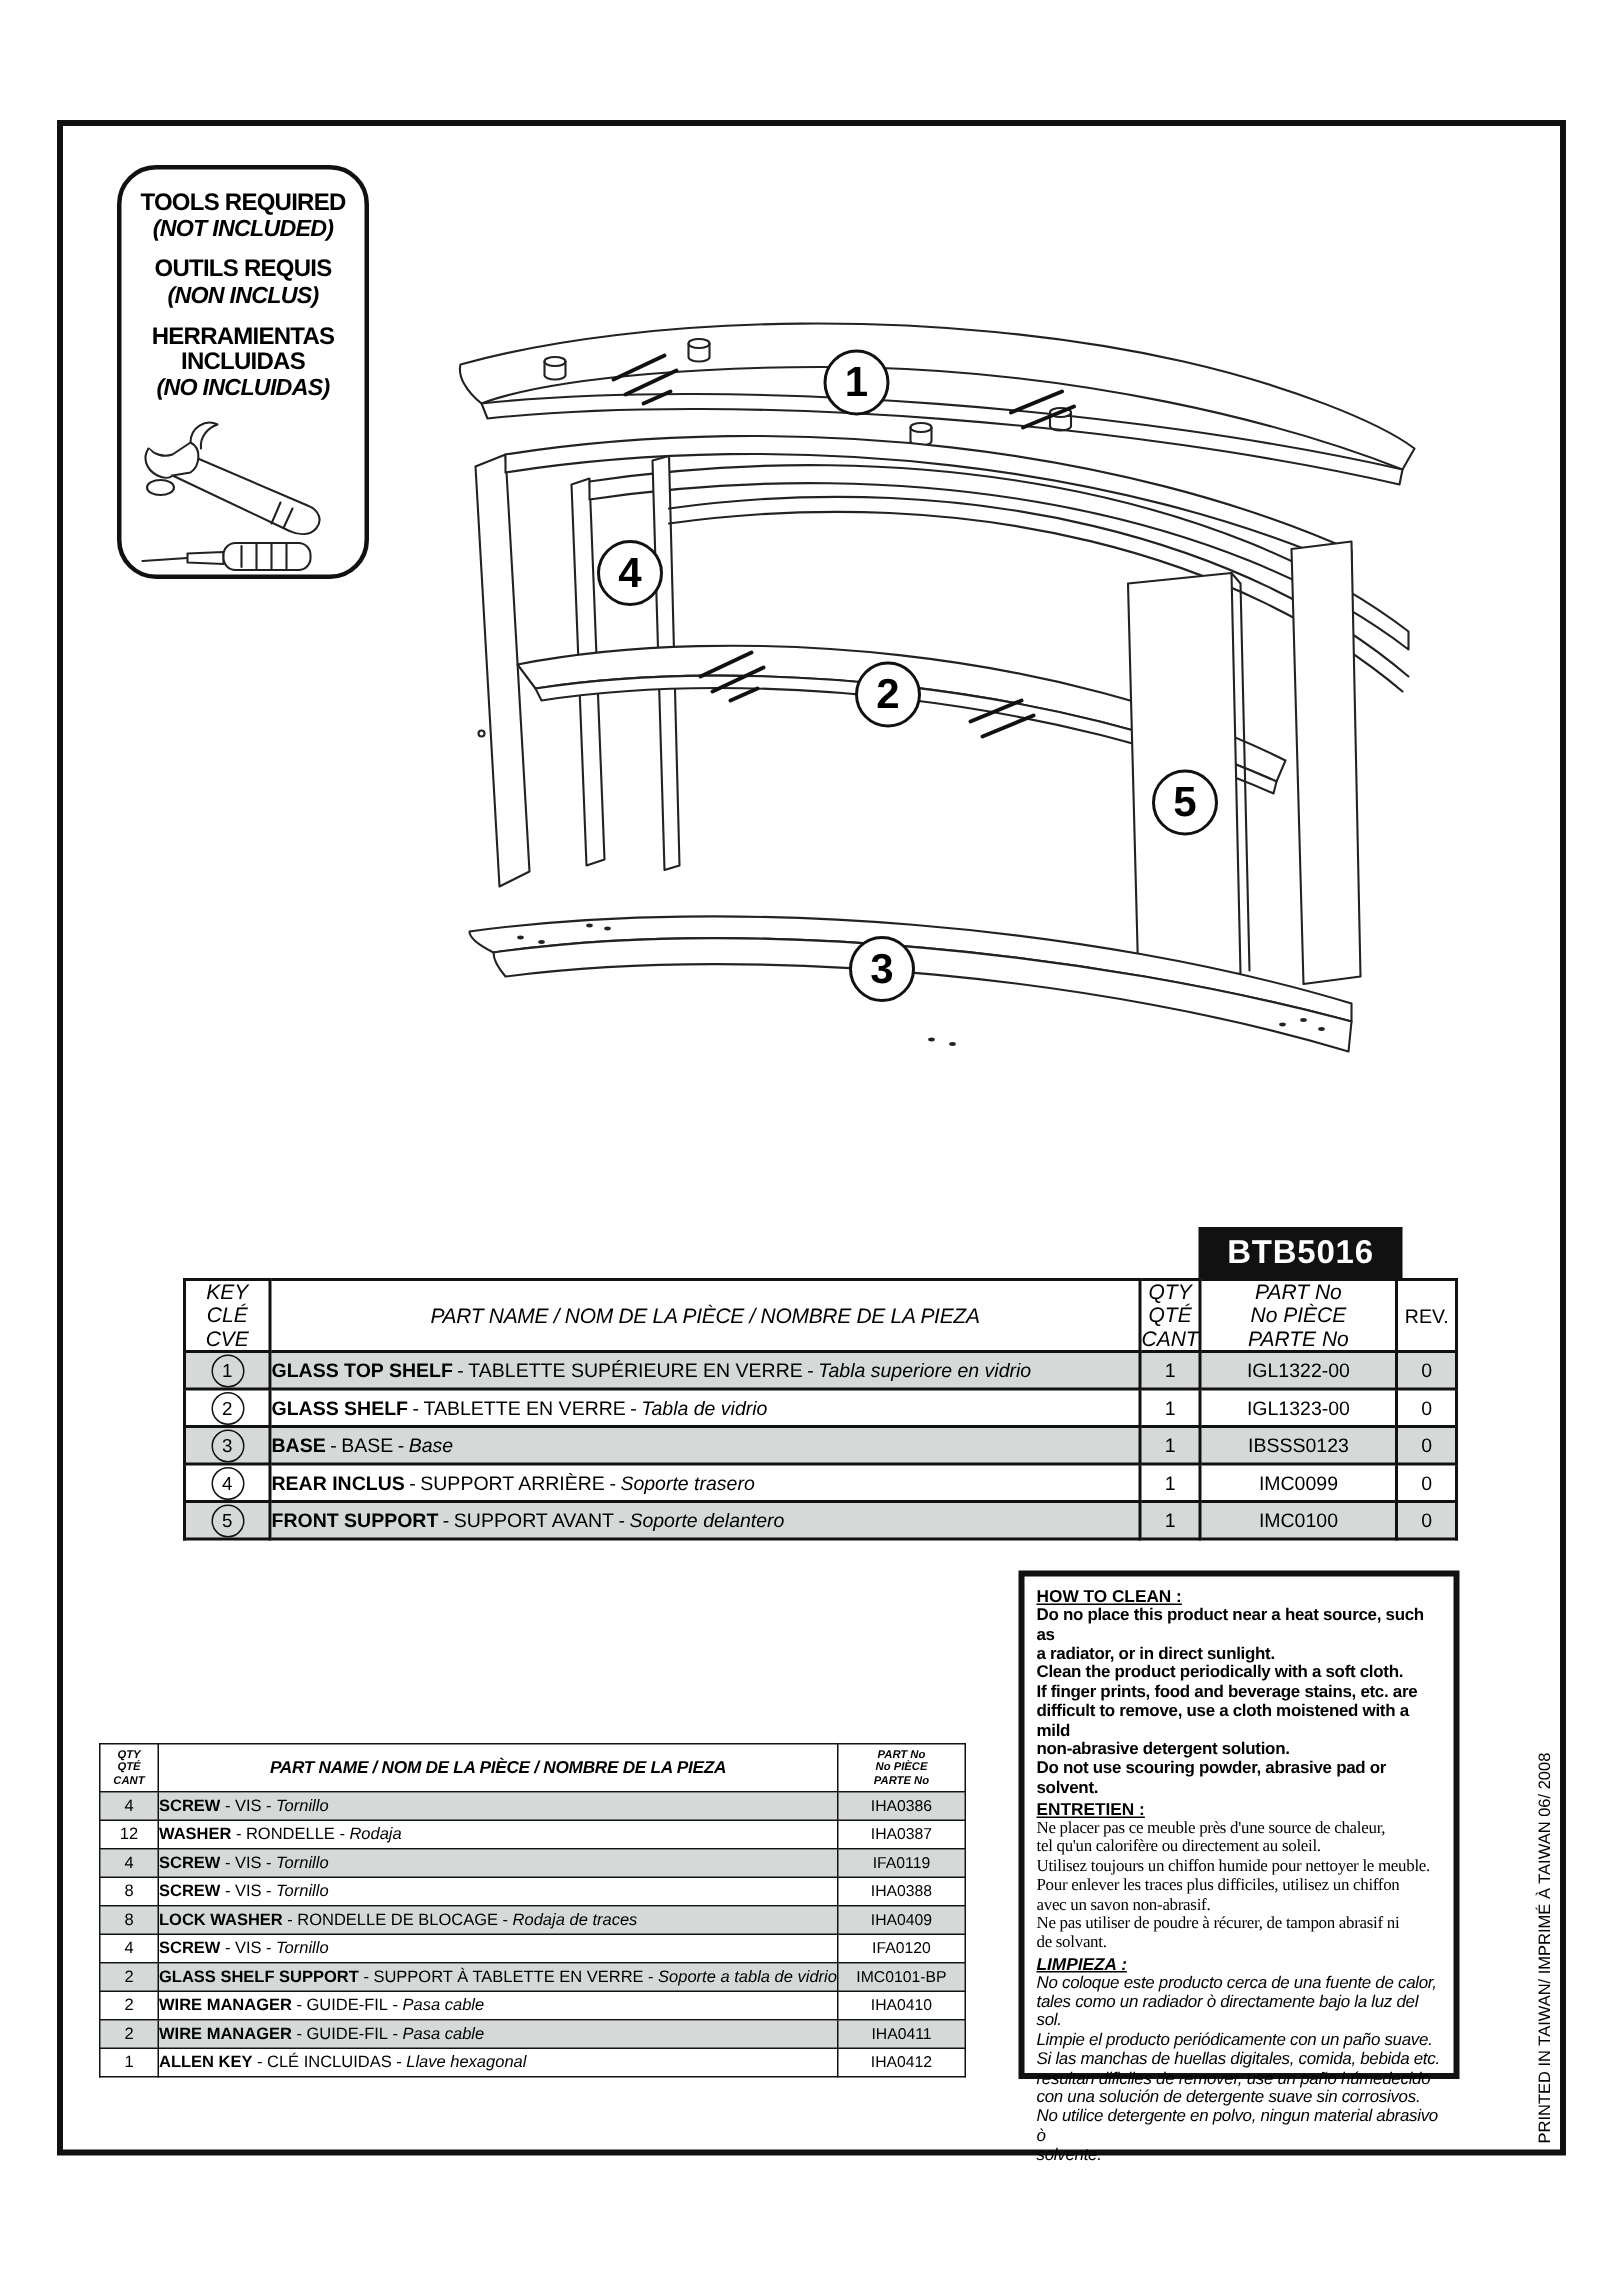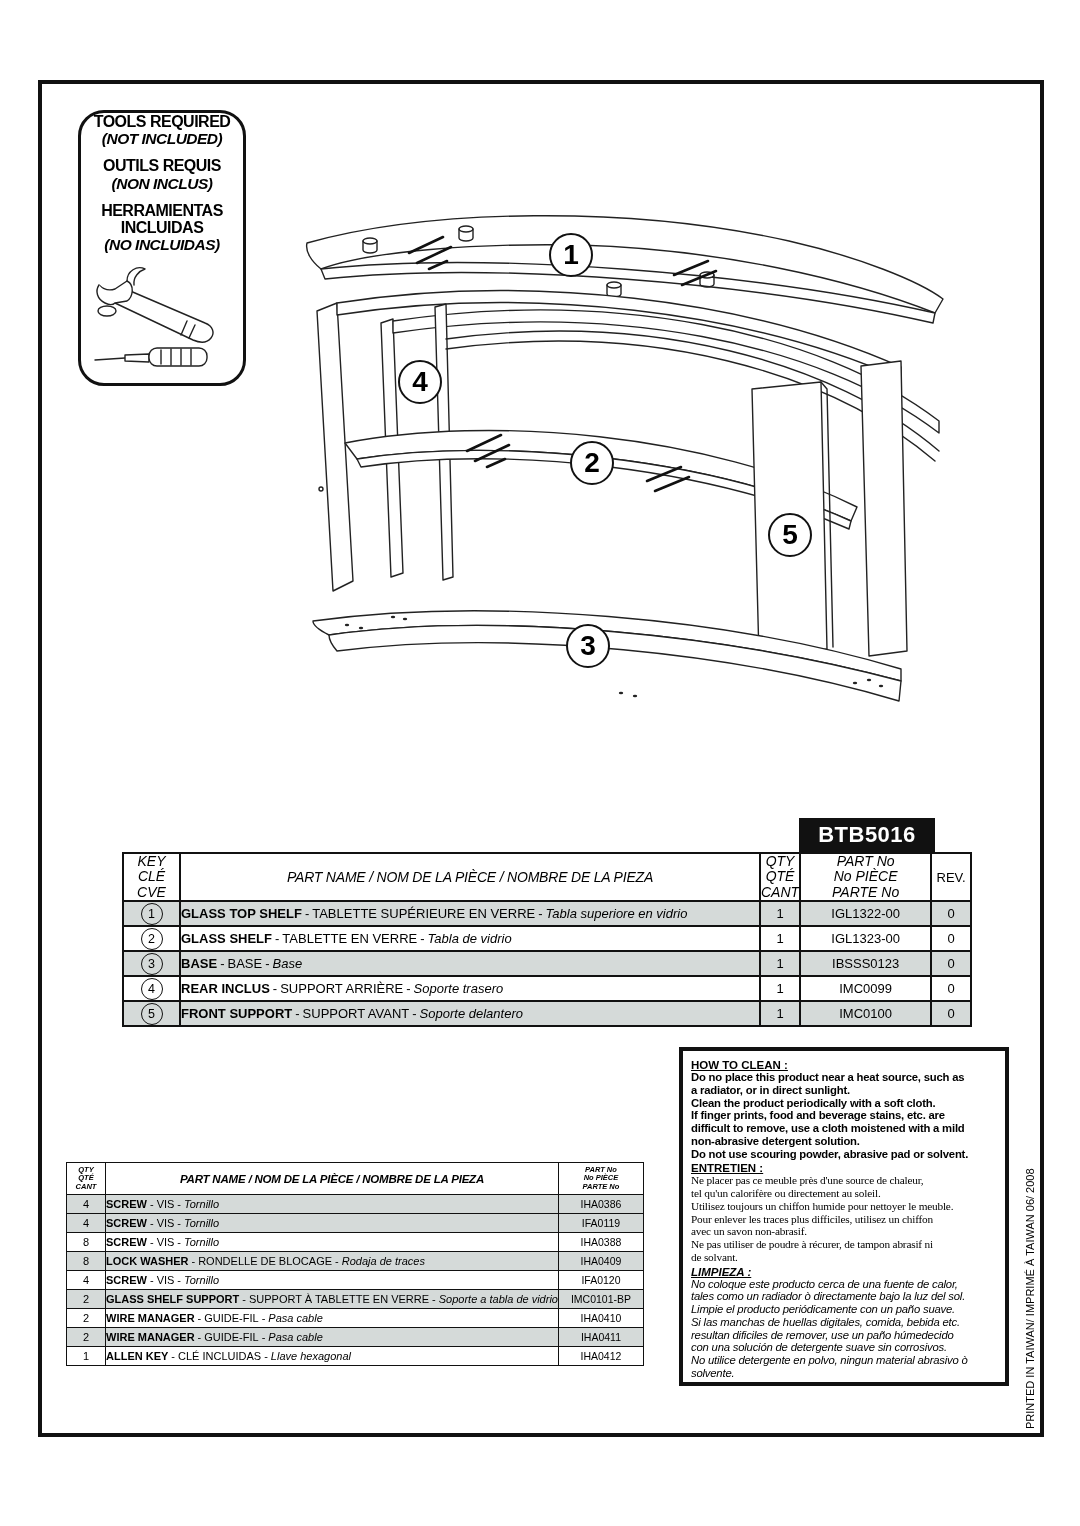--- a/index.html
+++ b/index.html
@@ -1,21 +1,21 @@
 <!DOCTYPE html>
 <html><head>
 <meta charset="utf-8">
 <style>
   html,body{margin:0;padding:0;background:#ffffff;}
   body{font-family:"Liberation Sans","DejaVu Sans",sans-serif;color:#000;}
   .page{position:relative;width:1080px;height:1526px;background:#fff;overflow:hidden;}
   .frame{position:absolute;left:38px;top:80px;width:998px;height:1349px;border:4px solid #111;background:#fff;}
 
   
-  .tools-box{position:absolute;left:36px;top:26px;width:168px;height:276px;border:3px solid #111;border-radius:26px;text-align:center;box-sizing:border-box;}
+  .tools-box{position:absolute;left:36px;top:26px;width:168px;height:276px;border:3px solid #111;border-radius:26px;text-align:center;padding-top:14px;box-sizing:border-box;}
   .tools-main{font-weight:bold;font-size:16px;line-height:1.08;white-space:pre-line;letter-spacing:-0.5px;}
   .tools-sub{font-weight:bold;font-style:italic;font-size:15.5px;line-height:1.1;letter-spacing:-0.5px;margin-bottom:10px;}
   .tools-icons{margin-top:6px;}
 
   
   .diagram{position:absolute;left:247px;top:105px;width:660px;height:545px;}
   .callout{position:absolute;border:2px solid #111;border-radius:50%;background:#fff;text-align:center;font-weight:bold;}
   .callout.big{width:40px;height:40px;font-size:28px;line-height:40px;}
 
   
@@ -42,21 +42,21 @@
   
   .hw-table{position:absolute;left:24px;top:1078px;border-collapse:collapse;table-layout:fixed;}
   .hw-table td,.hw-table th{border:1.6px solid #111;padding:0;vertical-align:middle;box-sizing:border-box;}
   .hw-hdr-small{font-style:italic;font-size:7.5px;line-height:1.1;white-space:pre-line;text-align:center;font-weight:bold;}
   .hw-hdr-name{font-style:italic;font-size:11.5px;font-weight:bold;text-align:center;letter-spacing:-0.2px;}
   .hw-name{padding-left:6px;font-size:11px;white-space:nowrap;overflow:hidden;}
   .hw-num{text-align:center;font-size:11px;}
   .hw-part{text-align:center;font-size:10.5px;}
 
   
-  .care-box{position:absolute;left:637px;top:963px;width:330px;height:339px;border:4px solid #111;box-sizing:border-box;padding:6px 8px;}
+  .care-box{position:absolute;left:637px;top:963px;width:294px;height:339px;border:4px solid #111;box-sizing:border-box;padding:6px 8px;}
   .care-title{font-size:11.5px;text-decoration:underline;margin-top:2px;}
   .care-title.en{font-weight:bold;}
   .care-title.fr{font-weight:bold;}
   .care-title.es{font-weight:bold;font-style:italic;}
   .care-body{font-size:11.3px;line-height:1.13;white-space:pre-line;letter-spacing:-0.2px;}
   .care-body.en{font-weight:bold;}
   .care-body.fr{font-weight:normal;font-family:Liberation Serif, serif;}
   .care-body.es{font-style:italic;}
 
   
@@ -258,20 +258,25 @@
 CANT</th>
         <th class="hw-hdr-name">PART NAME / NOM DE LA PIÈCE / NOMBRE DE LA PIEZA</th>
         <th class="hw-hdr-small">PART No
 No PIÈCE
 PARTE No</th>
       </tr>
       <tr style="height:19px" class="alt">
         <td class="hw-num">4</td>
         <td class="hw-name"><span class="name-en">SCREW</span><span class="sep">-</span><span class="name-fr">VIS</span><span class="sep">-</span><span class="name-es">Tornillo</span></td>
         <td class="hw-part">IHA0386</td>
+      </tr>
+      <tr style="height:19px">
+        <td class="hw-num">12</td>
+        <td class="hw-name"><span class="name-en">WASHER</span><span class="sep">-</span><span class="name-fr">RONDELLE</span><span class="sep">-</span><span class="name-es">Rodaja</span></td>
+        <td class="hw-part">IHA0387</td>
       </tr>
       <tr style="height:19px" class="alt">
         <td class="hw-num">4</td>
         <td class="hw-name"><span class="name-en">SCREW</span><span class="sep">-</span><span class="name-fr">VIS</span><span class="sep">-</span><span class="name-es">Tornillo</span></td>
         <td class="hw-part">IFA0119</td>
       </tr>
       <tr style="height:19px">
         <td class="hw-num">8</td>
         <td class="hw-name"><span class="name-en">SCREW</span><span class="sep">-</span><span class="name-fr">VIS</span><span class="sep">-</span><span class="name-es">Tornillo</span></td>
         <td class="hw-part">IHA0388</td>

